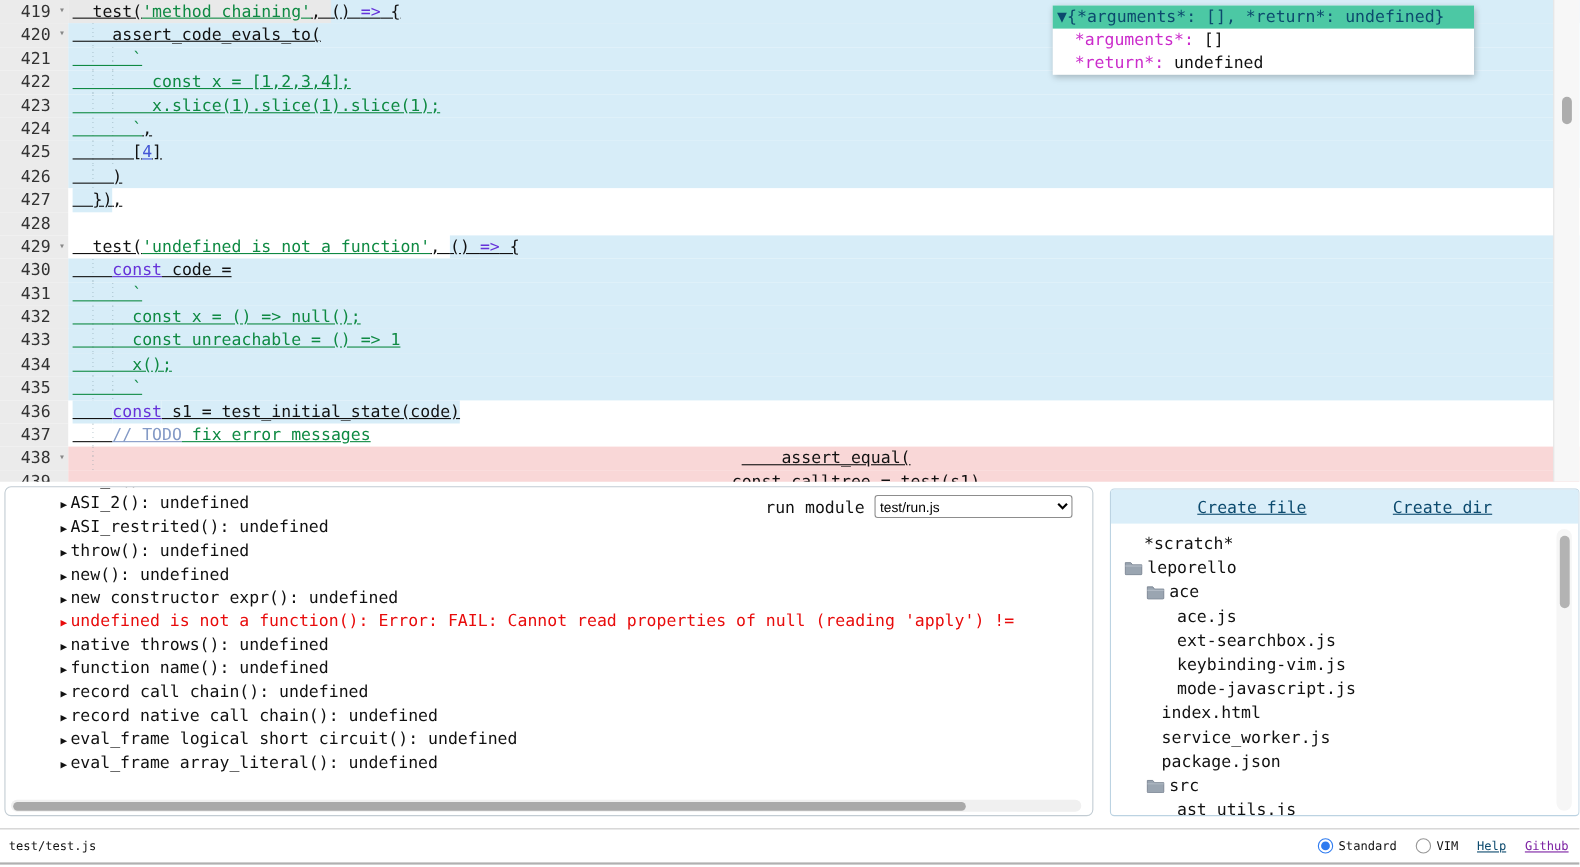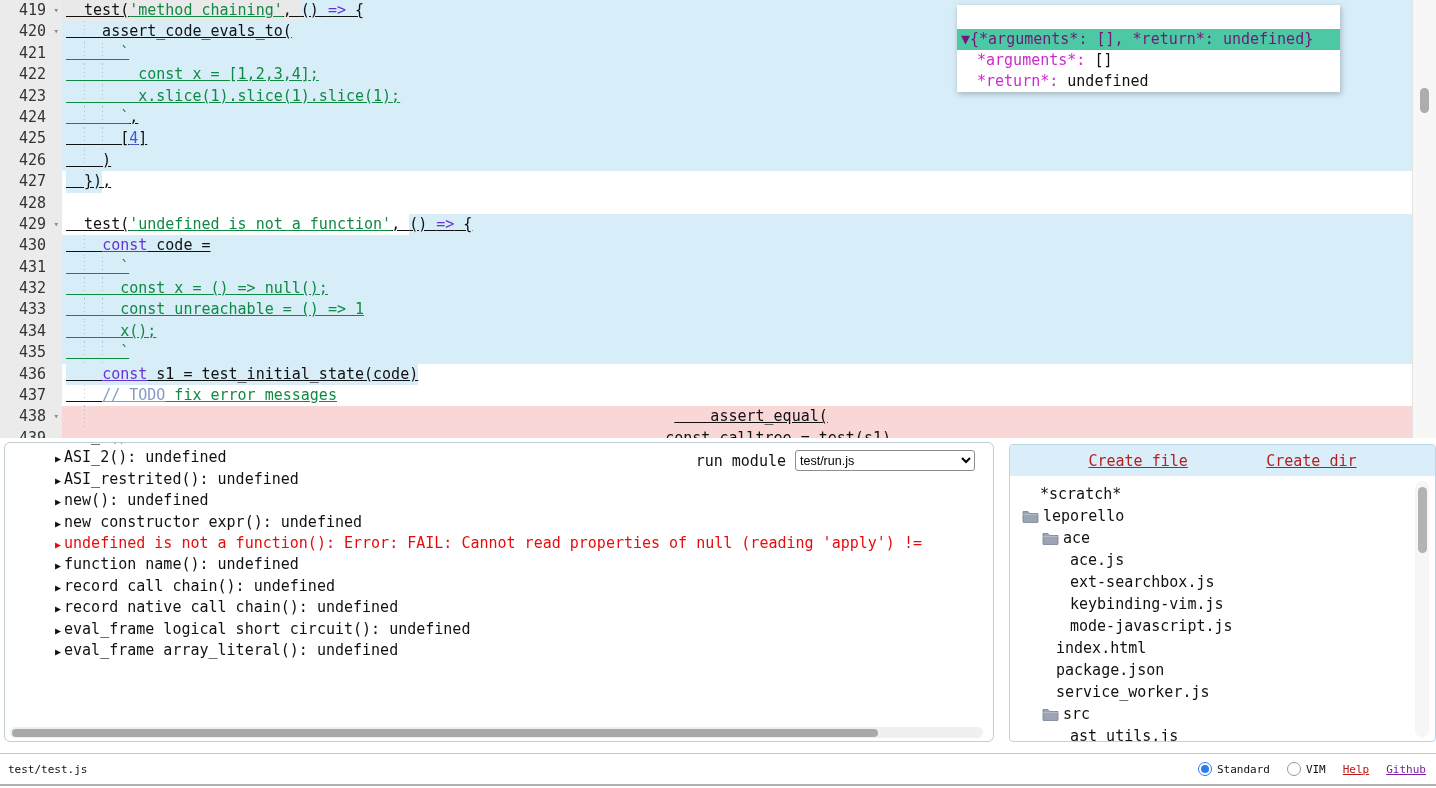--- a/index.html
+++ b/index.html
@@ -27,21 +27,21 @@
       background-position:22px 0,40px 0;}
 
   
   #ed-scroll{position:absolute;right:0;top:0;width:23px;height:438px;background:#f7f7f7;
              border-left:1px solid #e4e4e4;}
   #ed-thumb{position:absolute;left:7px;top:88px;width:9px;height:25px;background:#adadad;border-radius:5px;}
 
   
   #tooltip{position:absolute;left:957px;top:5px;min-width:383px;background:#fff;z-index:5;
            box-shadow:1px 2px 6px rgba(0,0,0,.25);font-size:15px;line-height:21px;}
-  #tooltip .tt-header{display:block;background:#4cc8a4;color:#701a75;padding:0 4px;white-space:pre;margin-top:24px;}
+  #tooltip .tt-header{display:block;background:#4cc8a4;color:#0c4a6e;padding:0 4px;white-space:pre;}
   #tooltip .tt-row{padding:0 4px 0 20px;white-space:pre;}
   .tt-key{color:#cb2bcb;} .tt-val{color:#111;}
 
   
   #calltree{position:absolute;left:4px;top:442px;width:990px;height:300px;background:#fff;
             border:1px solid #c2ccd3;border-radius:6px;overflow:hidden;box-sizing:border-box;}
   #ct-rows{margin-top:-17px;}
   .ct-row{height:21.4px;line-height:21.4px;font-size:15px;padding-left:50px;white-space:pre;}
   .ct-row .arrow{font-size:10px;margin-right:3px;color:#111;}
   .ct-row.sel{background:#d7edf8;}
@@ -51,21 +51,21 @@
   #run-select{width:180px;height:21px;font-family:"Liberation Sans",sans-serif;font-size:12.5px;
               border:1px solid #8d8d8d;border-radius:3px;background:#fff;}
   #ct-hscroll{position:absolute;left:5px;right:10px;bottom:3px;height:11px;background:#f0f0f0;border-radius:6px;}
   #ct-hthumb{position:absolute;left:2px;top:1.5px;height:8px;width:89%;background:#a9a9a9;border-radius:4px;}
 
   
   #filetree{position:absolute;left:1009px;top:444px;width:427px;height:298px;background:#fff;
             border:1px solid #bcd3e2;border-radius:4px;overflow:hidden;box-sizing:border-box;}
   #ft-header{height:31px;background:#daeef9;display:flex;align-items:center;justify-content:space-evenly;
              font-size:15px;}
-  .link{text-decoration:underline;cursor:pointer;color:#b91c1c;}
+  .link{text-decoration:underline;cursor:pointer;color:#0c4a6e;}
   .link.visited{color:#7b1fa2;}
   #ft-items{padding-top:7px;}
   .ft-row{height:22px;line-height:22px;font-size:15px;white-space:pre;display:flex;align-items:center;}
   .ft-row svg{margin-right:4px;flex:none;}
   #ft-vscroll{position:absolute;right:6px;top:36px;bottom:4px;width:14px;background:#f6f6f6;border-radius:7px;}
   #ft-vthumb{position:absolute;left:2.5px;top:6px;width:9px;height:66px;background:#b3b3b3;border-radius:5px;}
 
   
   #statusbar{position:absolute;left:0;top:753px;width:1436px;height:33px;background:#fff;
              border-top:1px solid #c8c8c8;border-bottom:2px solid #b0b0b0;box-sizing:border-box;
@@ -116,23 +116,25 @@
       <div class="tt-row"><span class="tt-key">*arguments*:</span><span class="tt-val"> []</span></div>
       <div class="tt-row"><span class="tt-key">*return*:</span><span class="tt-val"> undefined</span></div>
     </div>
 </div>
 
 <div id="calltree">
   <div id="ct-rows">
       <div class="ct-row"><span class="arrow">▶</span><span>ASI_1(): undefined</span></div>
       <div class="ct-row"><span class="arrow">▶</span><span>ASI_2(): undefined</span></div>
       <div class="ct-row"><span class="arrow">▶</span><span>ASI_restrited(): undefined</span></div>
+      <div class="ct-row"><span class="arrow">▶</span><span>throw(): undefined</span></div>
       <div class="ct-row"><span class="arrow">▶</span><span>new(): undefined</span></div>
       <div class="ct-row"><span class="arrow">▶</span><span>new constructor expr(): undefined</span></div>
       <div class="ct-row err"><span class="arrow">▶</span><span>undefined is not a function(): Error: FAIL: Cannot read properties of null (reading 'apply') !=</span></div>
+      <div class="ct-row"><span class="arrow">▶</span><span>native throws(): undefined</span></div>
       <div class="ct-row"><span class="arrow">▶</span><span>function name(): undefined</span></div>
       <div class="ct-row"><span class="arrow">▶</span><span>record call chain(): undefined</span></div>
       <div class="ct-row"><span class="arrow">▶</span><span>record native call chain(): undefined</span></div>
       <div class="ct-row"><span class="arrow">▶</span><span>eval_frame logical short circuit(): undefined</span></div>
       <div class="ct-row"><span class="arrow">▶</span><span>eval_frame array_literal(): undefined</span></div>
     </div>
   <div id="run-module">
     <span>run module</span>
     <select id="run-select">
       <option>test/run.js</option>
@@ -156,22 +158,22 @@
         </svg><span>leporello</span></div>
       <div class="ft-row" style="padding-left: 32px;"><svg width="17" height="13" viewBox="0 0 17 13">
           <path d="M1 1.5 h5 l1.6 2 H16 v8.2 a1 1 0 0 1 -1 1 H2 a1 1 0 0 1 -1 -1 Z" fill="#9aa5b1" stroke="#76818f" stroke-width="0.8"></path>
           <path d="M1 4.2 H16 V5 H1 Z" fill="#b9c2cc"></path>
         </svg><span>ace</span></div>
       <div class="ft-row" style="padding-left: 60px;"><span>ace.js</span></div>
       <div class="ft-row" style="padding-left: 60px;"><span>ext-searchbox.js</span></div>
       <div class="ft-row" style="padding-left: 60px;"><span>keybinding-vim.js</span></div>
       <div class="ft-row" style="padding-left: 60px;"><span>mode-javascript.js</span></div>
       <div class="ft-row" style="padding-left: 46px;"><span>index.html</span></div>
+      <div class="ft-row" style="padding-left: 46px;"><span>service_worker.js</span></div>
       <div class="ft-row" style="padding-left: 46px;"><span>package.json</span></div>
-      <div class="ft-row" style="padding-left: 46px;"><span>service_worker.js</span></div>
       <div class="ft-row" style="padding-left: 32px;"><svg width="17" height="13" viewBox="0 0 17 13">
           <path d="M1 1.5 h5 l1.6 2 H16 v8.2 a1 1 0 0 1 -1 1 H2 a1 1 0 0 1 -1 -1 Z" fill="#9aa5b1" stroke="#76818f" stroke-width="0.8"></path>
           <path d="M1 4.2 H16 V5 H1 Z" fill="#b9c2cc"></path>
         </svg><span>src</span></div>
       <div class="ft-row" style="padding-left: 60px;"><span>ast_utils.js</span></div>
     </div>
   <div id="ft-vscroll">
     <div id="ft-vthumb"></div>
   </div>
 </div>

